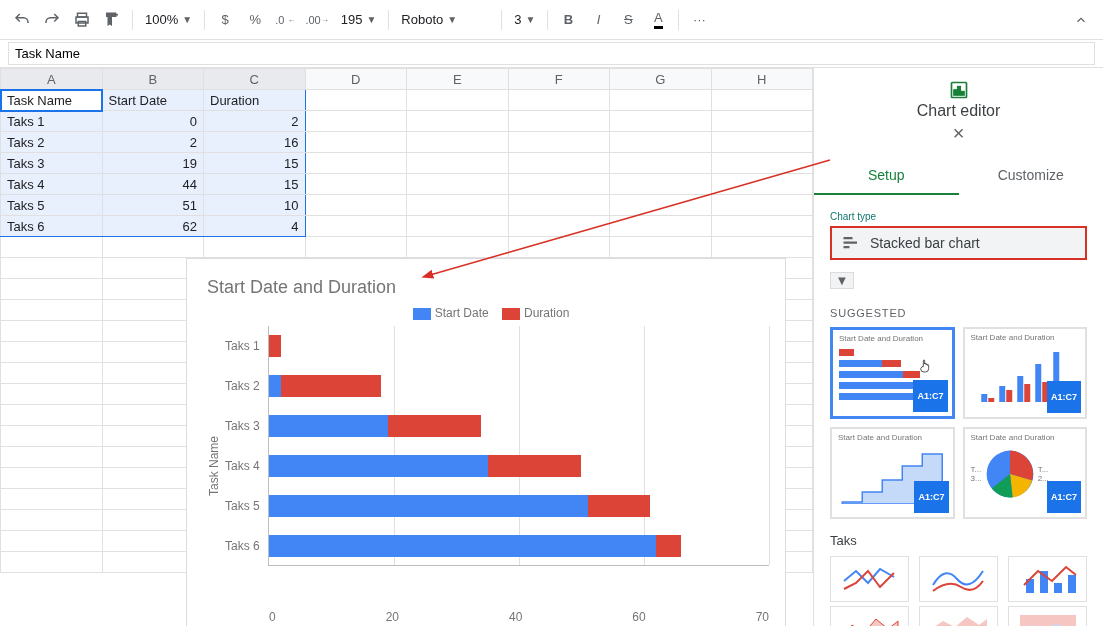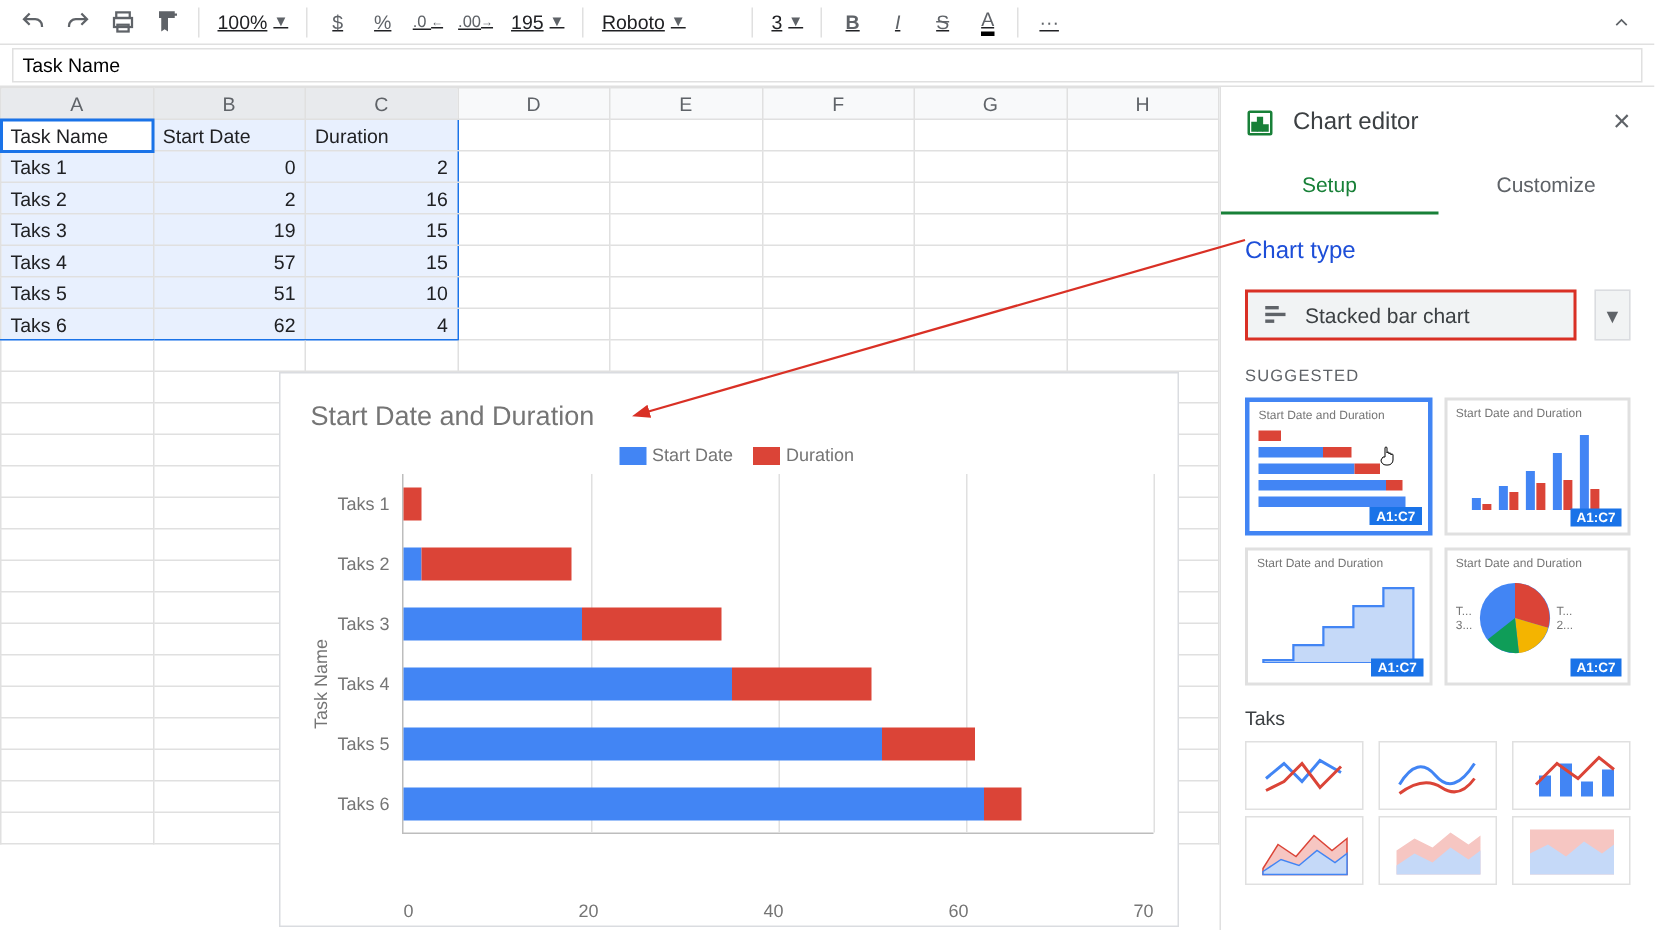--- a/index.html
+++ b/index.html
@@ -1,19 +1,19 @@
 <!DOCTYPE html>
 <html><head>
 <meta charset="utf-8">
 <style>
 * { box-sizing: border-box; margin: 0; padding: 0; }
 body { font-family: Arial, sans-serif; font-size: 13px; color: #202124; background: #fff; overflow: hidden; width: 1103px; height: 626px; position: relative; }
 
 
-.toolbar { height: 30px; display: flex; align-items: center; padding: 0 8px; border-bottom: 1px solid #e0e0e0; gap: 2px; text-decoration: underline; }
+.toolbar { height: 40px; display: flex; align-items: center; padding: 0 8px; border-bottom: 1px solid #e0e0e0; gap: 2px; }
 .tb-btn { width: 28px; height: 28px; display: flex; align-items: center; justify-content: center; cursor: pointer; border-radius: 4px; color: #5f6368; }
 .tb-sep { width: 1px; height: 20px; background: #e0e0e0; margin: 0 4px; }
 .tb-dd { display: flex; align-items: center; padding: 0 6px; height: 28px; cursor: pointer; color: #202124; gap: 4px; }
 .tb-dd .caret { color: #5f6368; font-size: 10px; }
 .tb-right { margin-left: auto; }
 
 
 .formula-bar { height: 28px; display: flex; align-items: center; padding: 2px 8px; border-bottom: 1px solid #e0e0e0; }
 .formula-input { flex: 1; border: 1px solid #e0e0e0; padding: 3px 6px; font-size: 13px; background: #fff; }
 
@@ -45,41 +45,41 @@
 .plot { flex: 1; position: relative; border-left: 1px solid #bdbdbd; border-bottom: 1px solid #bdbdbd; height: 240px; }
 .gridv { position: absolute; top: 0; bottom: 0; width: 1px; background: #e0e0e0; }
 .barrow { position: absolute; left: 0; height: 22px; display: flex; }
 .seg { height: 100%; }
 .xaxis { display: flex; justify-content: space-between; font-size: 12px; color: #757575; padding: 4px 0 0 0; margin-left: 66px; }
 
 
 .arrow-svg { position: absolute; pointer-events: none; z-index: 5; }
 
 
-.ed-header { display: flex; align-items: center; padding: 12px 16px; gap: 12px; border-bottom: none; }
+.ed-header { display: flex; align-items: center; padding: 12px 16px; gap: 2px; border-bottom: none; flex-direction: column; }
 .ed-header .ed-icon { width: 20px; height: 20px; color: #188038; }
 .ed-header .ed-title { font-size: 16px; color: #3c4043; flex: 1; }
 .ed-close { font-size: 20px; color: #5f6368; cursor: pointer; }
 .ed-tabs { display: flex; }
 .ed-tab { flex: 1; text-align: center; padding: 10px 0; font-size: 14px; cursor: pointer; color: #5f6368; }
 .ed-tab.active { color: #188038; font-weight: 500; border-bottom: 2px solid #188038; }
 
 .ed-body { padding: 16px; overflow-y: auto; flex: 1; }
-.ed-label { font-size: 16px; color: #1d4ed8; margin-bottom: 16px; }
-.chart-type-row { display: flex; gap: 12px; margin-bottom: 18px; }
+.ed-label { font-size: 10px; color: #0f766e; margin-bottom: 4px; }
+.chart-type-row { display: flex; gap: 12px; margin-bottom: 18px; flex-direction: column; }
 .chart-type-sel { flex: 1; border: 2px solid #d93025; background: #f1f3f4; display: flex; align-items: center; padding: 6px 10px; gap: 10px; font-size: 14px; color: #3c4043; }
 .chart-type-caret { width: 24px; background: #f1f3f4; border: 1px solid #dadce0; display: flex; align-items: center; justify-content: center; color: #5f6368; cursor: pointer; }
 .sect-title { font-size: 11px; color: #5f6368; letter-spacing: 0.8px; margin-bottom: 8px; }
 .sect-title-plain { font-size: 13px; color: #3c4043; margin: 14px 0 8px 0; }
 
 .sug-grid { display: grid; grid-template-columns: 1fr 1fr; gap: 8px; }
 .sug-item { border: 2px solid #e0e0e0; padding: 4px 6px 4px 6px; position: relative; cursor: pointer; height: 92px; }
 .sug-item.sel { border: 3px solid #4285f4; }
 .sug-cap { font-size: 8px; color: #757575; margin-bottom: 2px; }
-.sug-range { position: absolute; bottom: 4px; right: 4px; background: #1a73e8; color: #fff; font-size: 9px; font-weight: bold; padding: 1px 4px; }
+.sug-range { position: absolute; bottom: 4px; right: 4px; background: #1a73e8; color: #fff; font-size: 9px; font-weight: bold; padding: 11px 4px; }
 .sug-thumb { width: 100%; height: 60px; position: relative; }
 
 .type-grid { display: grid; grid-template-columns: 1fr 1fr 1fr; gap: 10px; margin-bottom: 4px; }
 .type-item { border: 1px solid #e0e0e0; height: 46px; cursor: pointer; display:flex; align-items:center; justify-content:center; }
 
 .cursor-hand { position: absolute; width: 16px; height: 16px; }
 
 </style>
 </head>
 <body>
@@ -220,21 +220,21 @@
             <td class="sel-cell num">19</td>
             <td class="sel-cell num sel-border-right">15</td>
             <td></td>
             <td></td>
             <td></td>
             <td></td>
             <td></td>
           </tr>
       <tr>
             <td class="sel-cell">Taks 4</td>
-            <td class="sel-cell num">57</td>
+            <td class="sel-cell num">44</td>
             <td class="sel-cell num sel-border-right">15</td>
             <td></td>
             <td></td>
             <td></td>
             <td></td>
             <td></td>
           </tr>
       <tr>
             <td class="sel-cell">Taks 5</td>
             <td class="sel-cell num">51</td>

